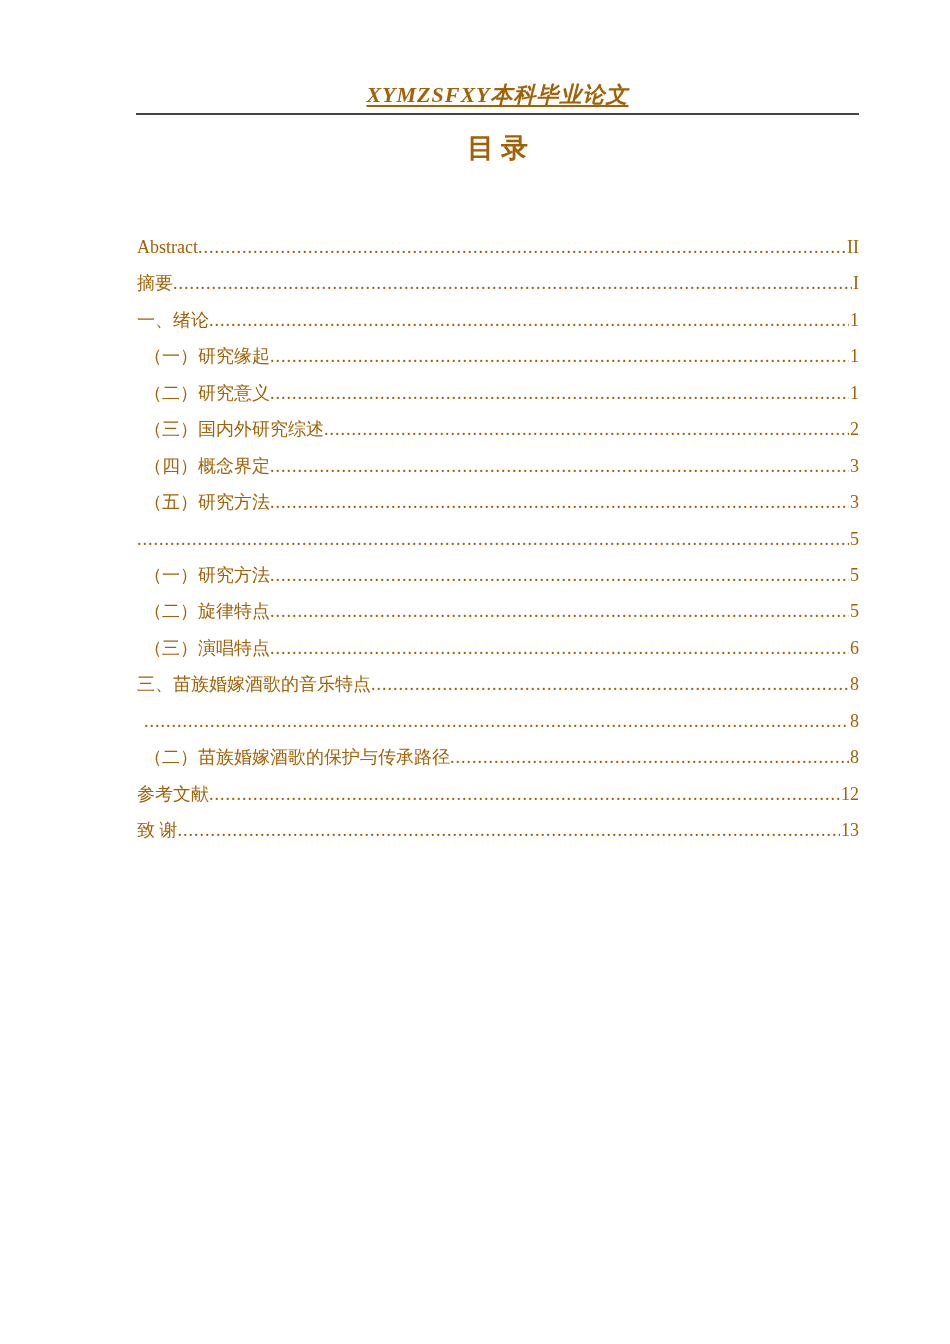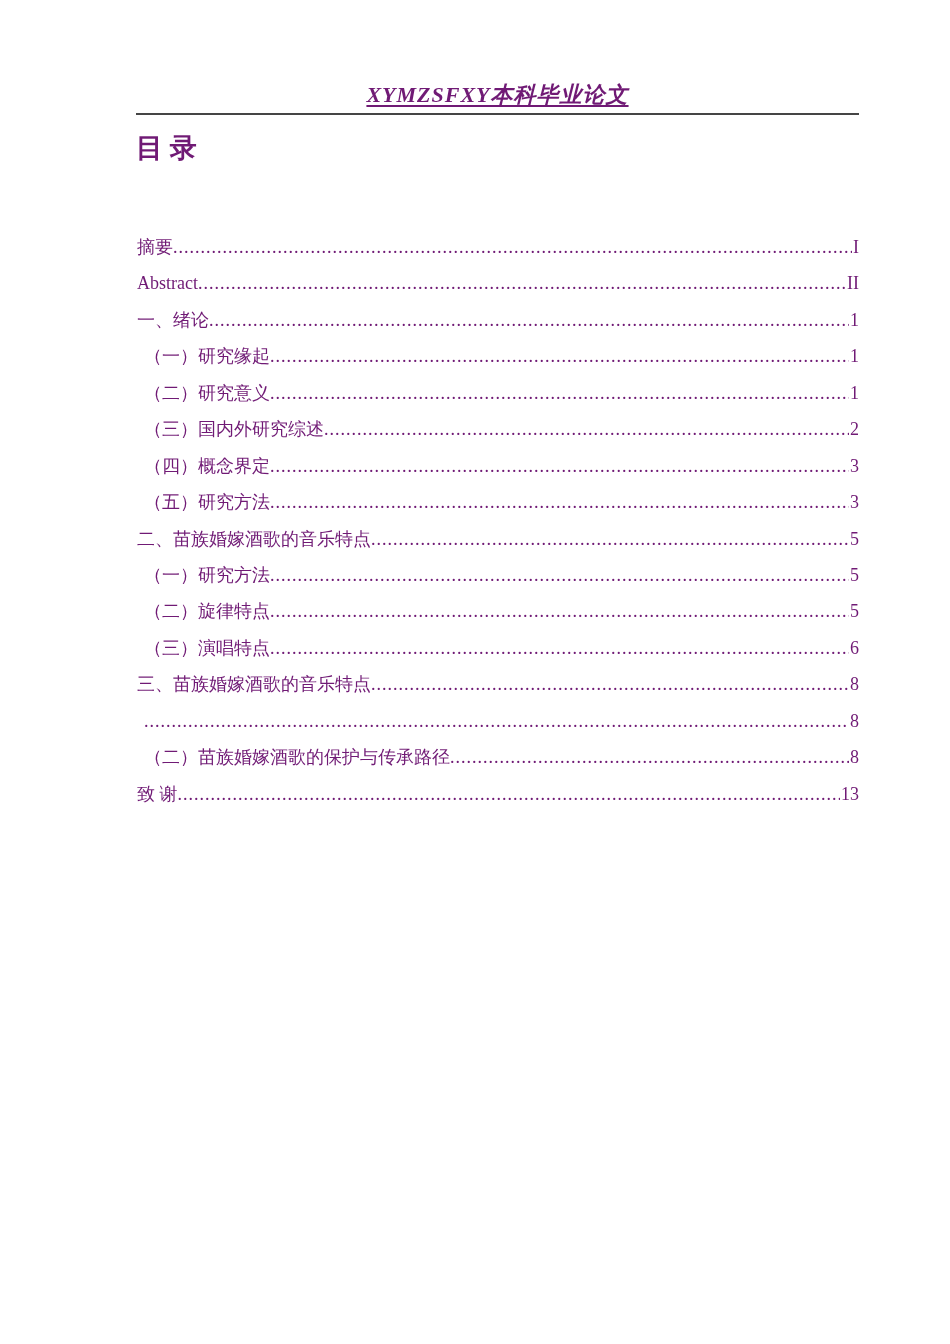--- a/index.html
+++ b/index.html
@@ -5,21 +5,21 @@
   html, body {
     margin: 0;
     padding: 0;
     background: #ffffff;
   }
   .page {
     position: relative;
     width: 950px;
     height: 1068px;
     background: #ffffff;
-    color: #701a75;
+    color: #a16207;
     font-family: "Liberation Serif", "DejaVu Serif", serif;
     overflow: hidden;
   }
 
   
   .header-block {
     position: absolute;
     left: 136px;
     top: 82px;
     width: 723px;
@@ -38,20 +38,21 @@
     text-underline-offset: 3px;
     white-space: pre;
   }
 
   
   .doc-title {
     position: absolute;
     left: 136px;
     top: 132px;
     width: 723px;
+    text-align: center;
     font-size: 27px;
     line-height: 32px;
     font-weight: bold;
     white-space: pre;
   }
 
   
   .toc-list {
     position: absolute;
     left: 137px;
@@ -94,32 +95,32 @@
 <div class="page">
 
   <div class="header-block">
     <span class="header-text">XYMZSFXY本科毕业论文</span>
   </div>
 
   <div class="doc-title">目 录</div>
 
   <div class="toc-list">
   <div class="toc-row level-1">
+    <span class="toc-title">Abstract</span>
+    <span class="toc-leader"></span>
+    <span class="toc-page">II</span>
+  </div>
+
+  <div class="toc-row level-1">
     <span class="toc-title">摘要</span>
     <span class="toc-leader"></span>
     <span class="toc-page">I</span>
   </div>
 
   <div class="toc-row level-1">
-    <span class="toc-title">Abstract</span>
-    <span class="toc-leader"></span>
-    <span class="toc-page">II</span>
-  </div>
-
-  <div class="toc-row level-1">
     <span class="toc-title">一、绪论</span>
     <span class="toc-leader"></span>
     <span class="toc-page">1</span>
   </div>
 
   <div class="toc-row level-2">
     <span class="toc-title">（一）研究缘起</span>
     <span class="toc-leader"></span>
     <span class="toc-page">1</span>
   </div>
@@ -142,21 +143,20 @@
     <span class="toc-page">3</span>
   </div>
 
   <div class="toc-row level-2">
     <span class="toc-title">（五）研究方法</span>
     <span class="toc-leader"></span>
     <span class="toc-page">3</span>
   </div>
 
   <div class="toc-row level-1">
-    <span class="toc-title">二、苗族婚嫁酒歌的音乐特点</span>
     <span class="toc-leader"></span>
     <span class="toc-page">5</span>
   </div>
 
   <div class="toc-row level-2">
     <span class="toc-title">（一）研究方法</span>
     <span class="toc-leader"></span>
     <span class="toc-page">5</span>
   </div>
 
@@ -183,20 +183,25 @@
     <span class="toc-page">8</span>
   </div>
 
   <div class="toc-row level-2">
     <span class="toc-title">（二）苗族婚嫁酒歌的保护与传承路径</span>
     <span class="toc-leader"></span>
     <span class="toc-page">8</span>
   </div>
 
 
+  <div class="toc-row level-1">
+    <span class="toc-title">参考文献</span>
+    <span class="toc-leader"></span>
+    <span class="toc-page">12</span>
+  </div>
 
   <div class="toc-row level-1">
     <span class="toc-title">致 谢</span>
     <span class="toc-leader"></span>
     <span class="toc-page">13</span>
   </div>
 </div>
 
 </div>
 

